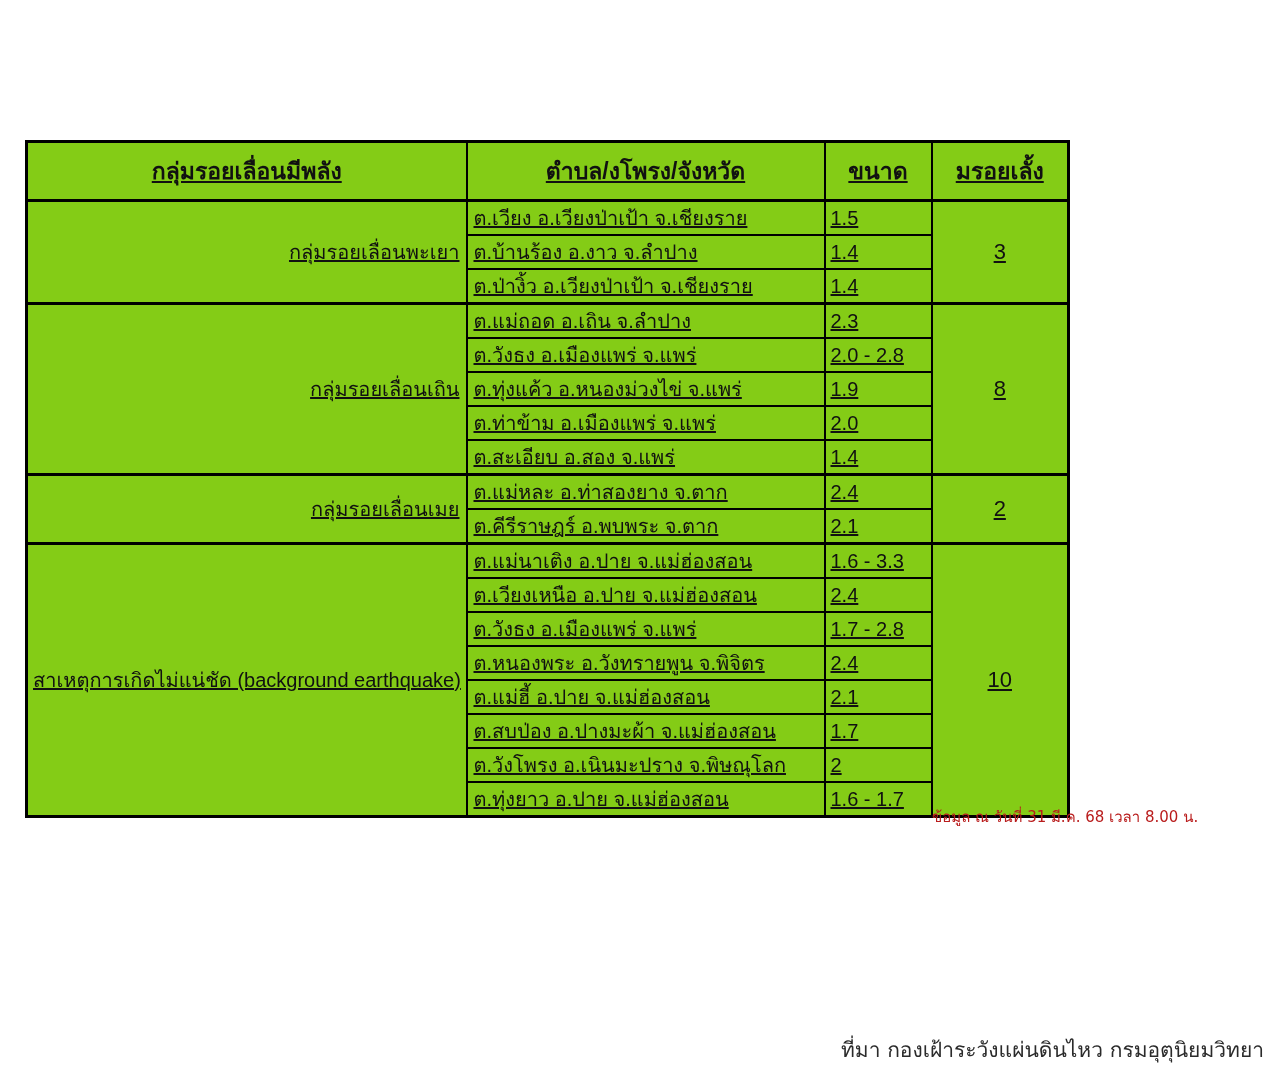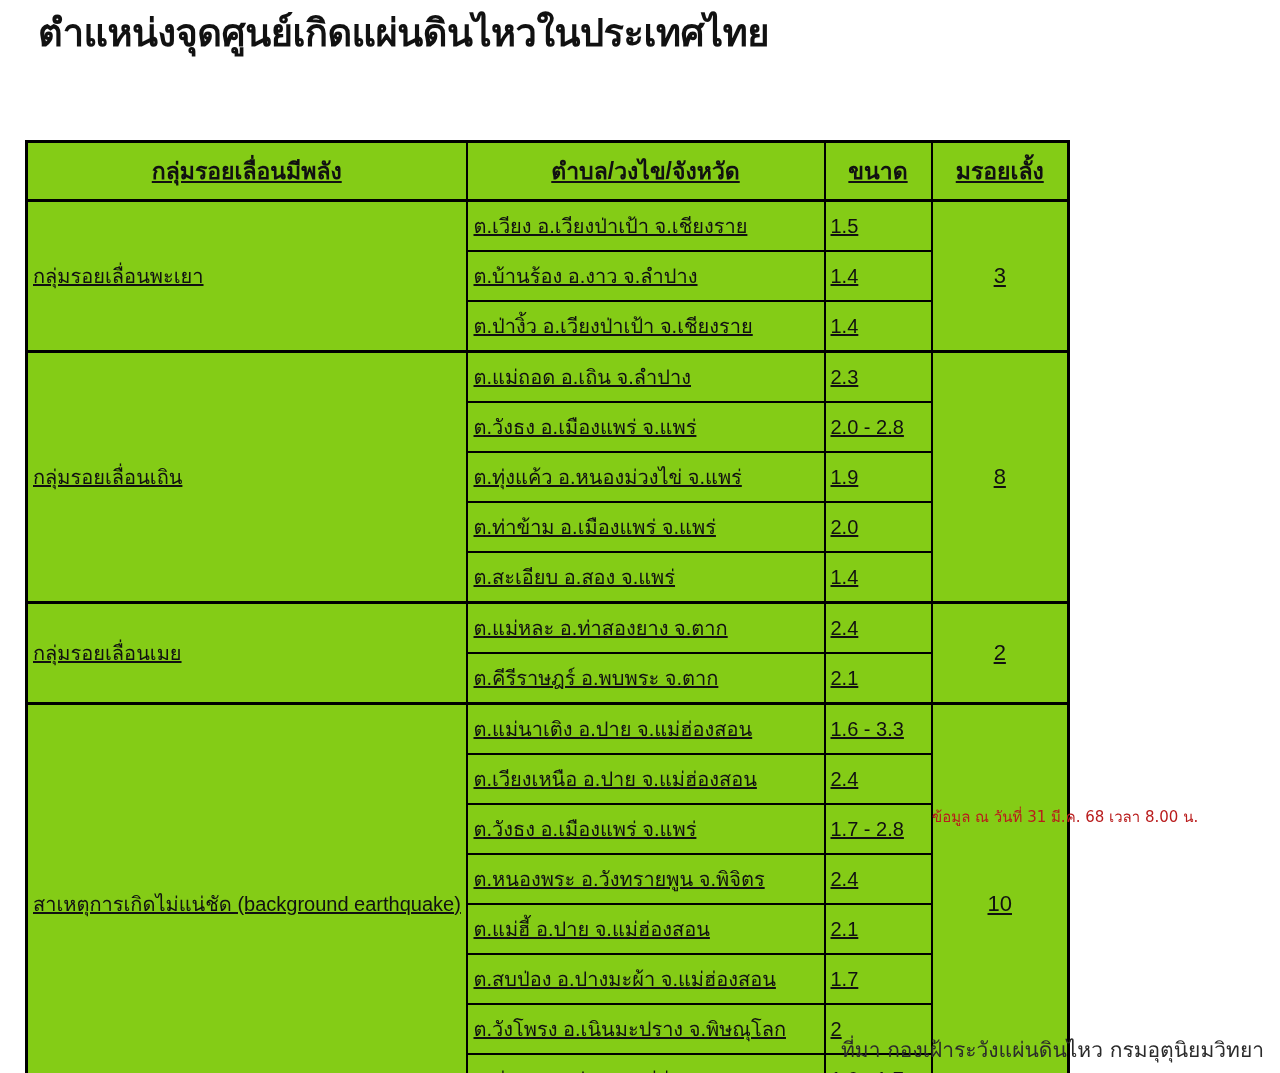--- a/index.html
+++ b/index.html
@@ -48,29 +48,29 @@
     text-align: center;
     vertical-align: middle;
     padding: 0 4px;
   }
   .fault-table td {
     border: 2px solid #000000;
     height: 29px;
     font-size: 20px;
     font-weight: 400;
     vertical-align: middle;
-    padding: 8px 6px;
+    padding: 0 6px;
     white-space: nowrap;
     overflow: hidden;
   }
   .fault-table tr.group-start td {
     border-top: 3px solid #000000;
   }
   .fault-table td.group-cell {
-    text-align: left;
+    text-align: right;
     padding-left: 5px;
   }
   .fault-table td.loc-cell {
     text-align: left;
     padding-left: 6px;
   }
   .fault-table td.mag-cell {
     text-align: left;
     padding-left: 5px;
     margin-left: 40px;
@@ -97,34 +97,33 @@
     color: #2b2b2b;
     font-family: "DejaVu Sans", sans-serif;
     white-space: nowrap;
     margin-left: 21px;
   }
 </style>
 </head>
 <body>
 
 <div class="title">
-  <div class="line1">ตำแหน่งจุดศูนย์เกิดแผ่นดินไหวในประเทศไทย</div>
 </div>
 
 <table class="fault-table">
   <colgroup>
     <col style="width:440px">
     <col style="width:358px">
     <col style="width:107px">
     <col style="width:137px">
   </colgroup>
   <thead>
     <tr>
       <th>กลุ่มรอยเลื่อนมีพลัง</th>
-      <th>ตำบล/วงไข/จังหวัด</th>
+      <th>ตำบล/งโพรง/จังหวัด</th>
       <th>ขนาด</th>
       <th>มรอยเลั้ง</th>
     </tr>
   </thead>
   <tbody>
       <tr class="group-start">
         <td class="group-cell" rowspan="3">กลุ่มรอยเลื่อนพะเยา</td>
         <td class="loc-cell">ต.เวียง อ.เวียงป่าเป้า จ.เชียงราย</td>
         <td class="mag-cell">1.5</td>
         <td class="count-cell" rowspan="3">3</td>

